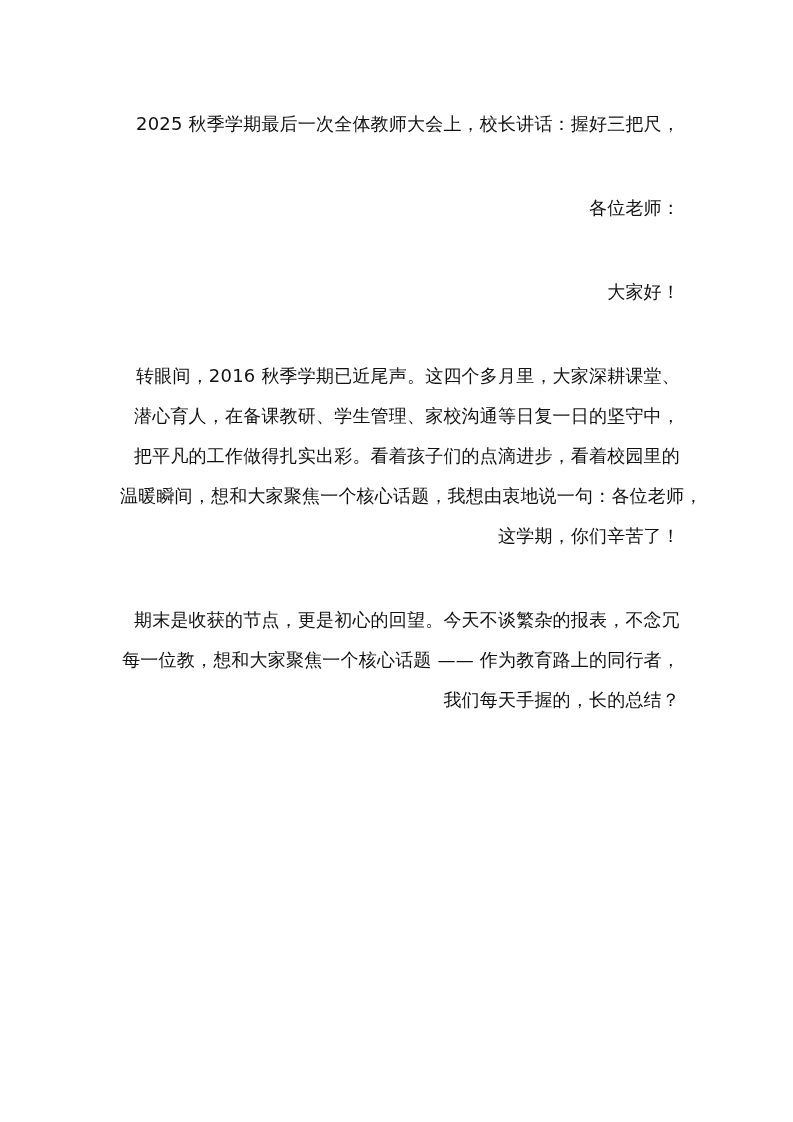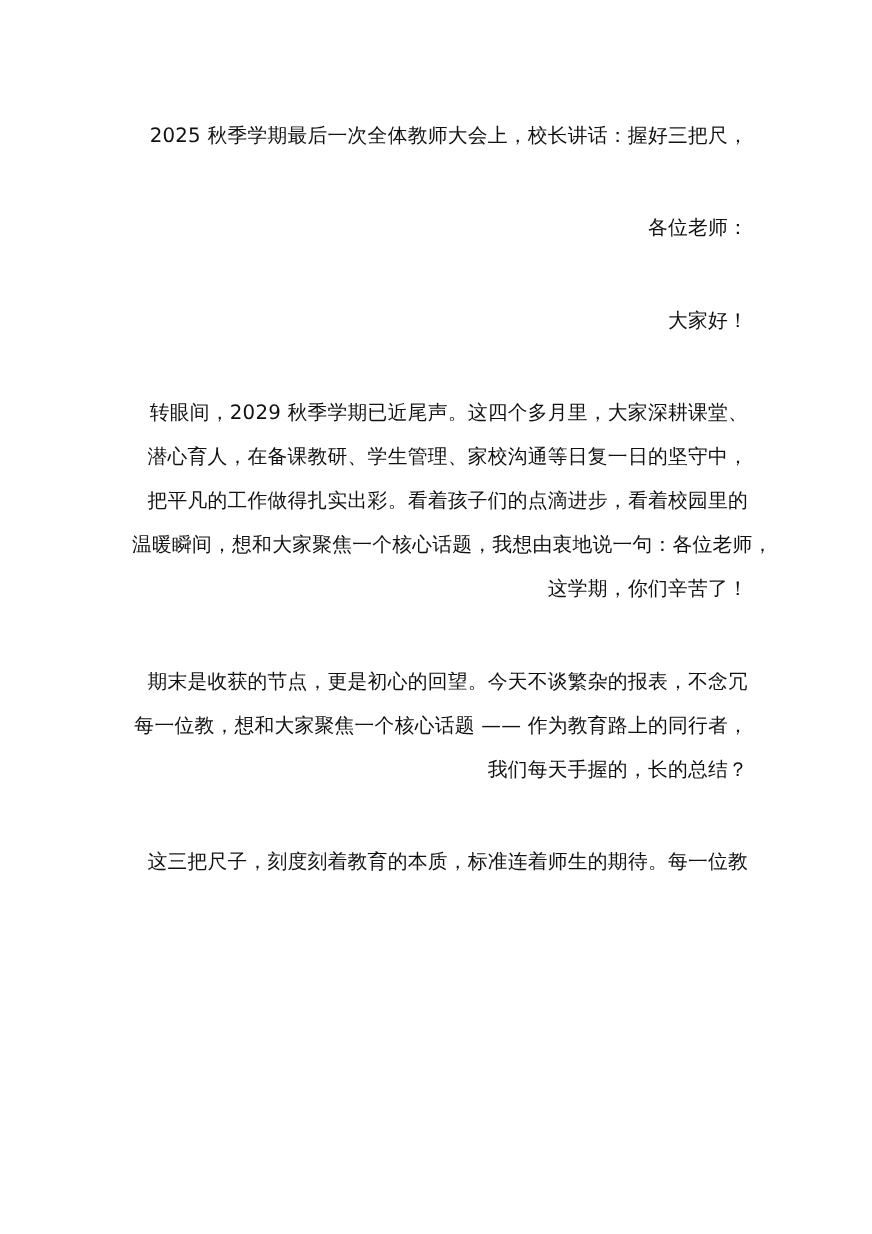--- a/index.html
+++ b/index.html
@@ -54,32 +54,29 @@
 
     <div class="para">
       <span class="line">各位老师：</span>
     </div>
 
     <div class="para">
       <span class="line">大家好！</span>
     </div>
 
     <div class="para">
-      <span class="line">转眼间，2029  秋季学期已近尾声。这四个多月里，大家深耕课堂、</span>
+      <span class="line">转眼间，2016  秋季学期已近尾声。这四个多月里，大家深耕课堂、</span>
       <span class="line">潜心育人，在备课教研、学生管理、家校沟通等日复一日的坚守中，</span>
       <span class="line">把平凡的工作做得扎实出彩。看着孩子们的点滴进步，看着校园里的</span>
       <span class="line">温暖瞬间，想和大家聚焦一个核心话题，我想由衷地说一句：各位老师，</span>
       <span class="line">这学期，你们辛苦了！</span>
     </div>
 
     <div class="para">
       <span class="line">期末是收获的节点，更是初心的回望。今天不谈繁杂的报表，不念冗</span>
       <span class="line">每一位教，想和大家聚焦一个核心话题  ——  作为教育路上的同行者，</span>
       <span class="line">我们每天手握的，长的总结？</span>
     </div>
 
 
-    <div class="para">
-      <span class="line">这三把尺子，刻度刻着教育的本质，标准连着师生的期待。每一位教</span>
-    </div>
 
   </div>
 </div>
 
 </body></html>

